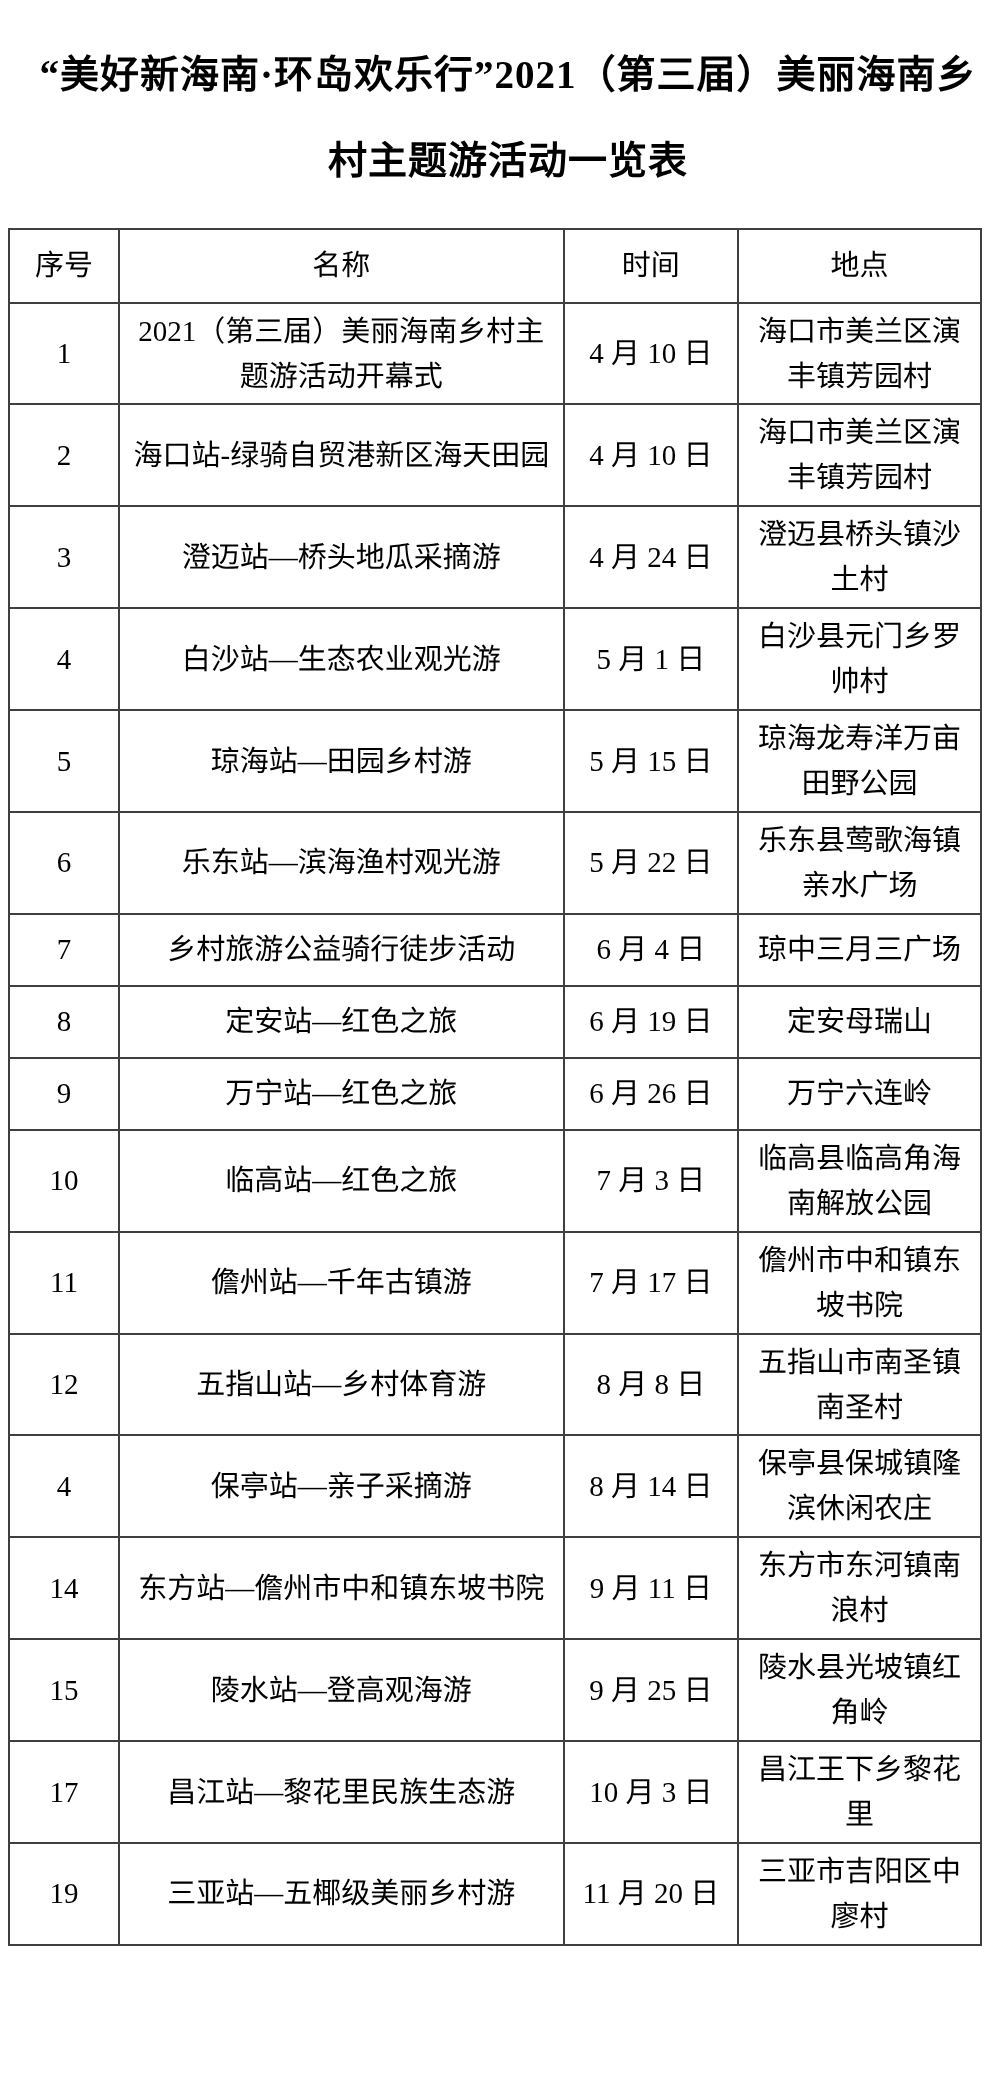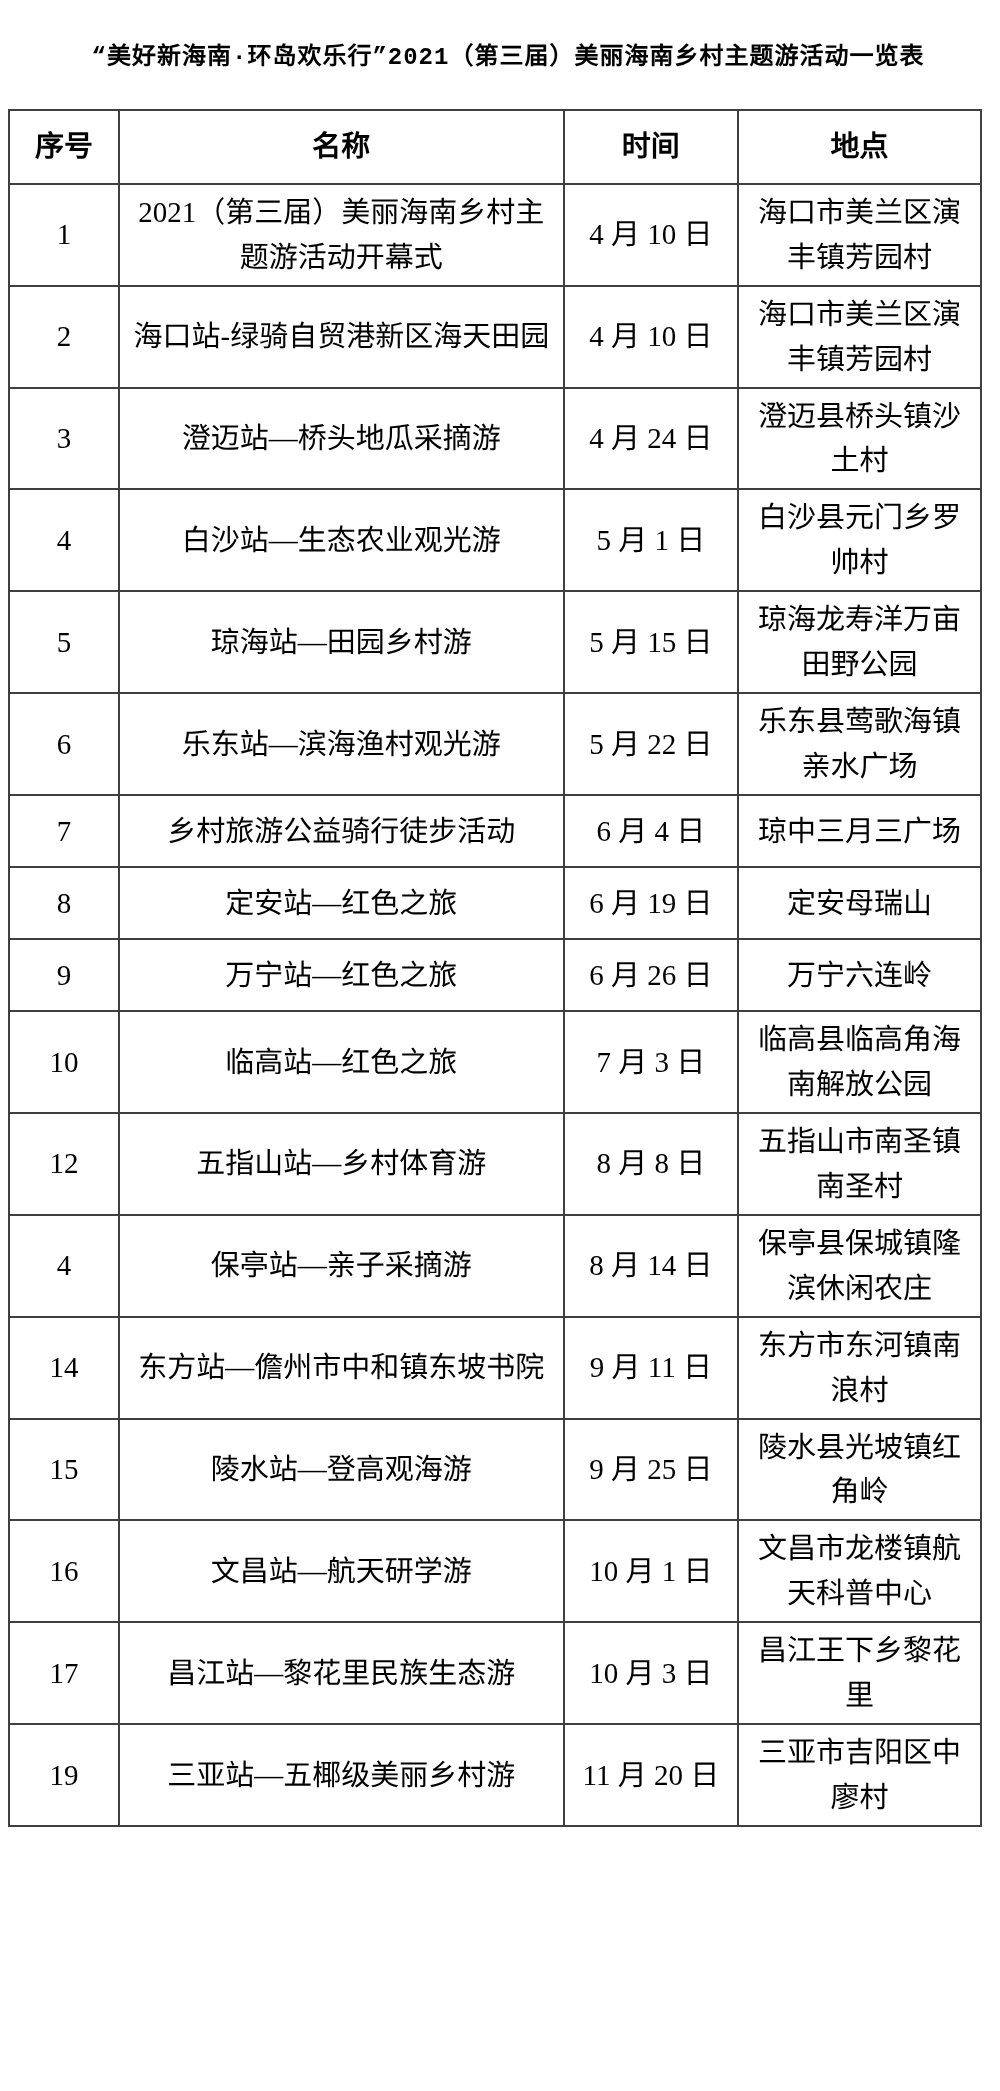--- a/index.html
+++ b/index.html
@@ -11,23 +11,23 @@
   body {
     width: 1000px;
     font-family: "Liberation Serif", "DejaVu Serif", serif;
   }
   .page {
     width: 1000px;
     box-sizing: border-box;
     padding: 26px 8px 30px 8px;
   }
   .doc-title {
-    font-family: Liberation Mono, monospace;
+    font-family: Liberation Serif, serif;
     font-weight: bold;
-    font-size: 24px;
+    font-size: 39px;
     line-height: 2.2;
     text-align: center;
     margin: 6px 10px 24px 26px;
     letter-spacing: 1px;
   }
   table.events-table {
     width: 974px;
     border-collapse: collapse;
     table-layout: fixed;
     margin: 0 auto 0 0;
@@ -39,21 +39,20 @@
     vertical-align: middle;
     font-size: 29px;
     font-weight: normal;
     line-height: 1.55;
     padding: 5px 8px;
     word-break: break-all;
     overflow-wrap: break-word;
   }
   .events-table th {
     height: 62px;
-    font-weight: bold;
   }
   .events-table td {
     height: 60px;
   }
   .col-no    { width: 10.3%; }
   .col-name  { width: 47.3%; }
   .col-time  { width: 17.4%; }
   .col-place { width: 25.0%; margin-top: 24px; }
 </style>
 </head>
@@ -136,20 +135,26 @@
     <td class="col-place">万宁六连岭</td>
   </tr>
 
   <tr>
     <td class="col-no">10</td>
     <td class="col-name">临高站—红色之旅</td>
     <td class="col-time">7 月 3 日</td>
     <td class="col-place">临高县临高角海南解放公园</td>
   </tr>
 
+  <tr>
+    <td class="col-no">11</td>
+    <td class="col-name">儋州站—千年古镇游</td>
+    <td class="col-time">7 月 17 日</td>
+    <td class="col-place">儋州市中和镇东坡书院</td>
+  </tr>
 
   <tr>
     <td class="col-no">12</td>
     <td class="col-name">五指山站—乡村体育游</td>
     <td class="col-time">8 月 8 日</td>
     <td class="col-place">五指山市南圣镇南圣村</td>
   </tr>
 
   <tr>
     <td class="col-no">4</td>
@@ -165,26 +170,20 @@
     <td class="col-place">东方市东河镇南浪村</td>
   </tr>
 
   <tr>
     <td class="col-no">15</td>
     <td class="col-name">陵水站—登高观海游</td>
     <td class="col-time">9 月 25 日</td>
     <td class="col-place">陵水县光坡镇红角岭</td>
   </tr>
 
-  <tr>
-    <td class="col-no">16</td>
-    <td class="col-name">文昌站—航天研学游</td>
-    <td class="col-time">10 月 1 日</td>
-    <td class="col-place">文昌市龙楼镇航天科普中心</td>
-  </tr>
 
   <tr>
     <td class="col-no">17</td>
     <td class="col-name">昌江站—黎花里民族生态游</td>
     <td class="col-time">10 月 3 日</td>
     <td class="col-place">昌江王下乡黎花里</td>
   </tr>
 
 
   <tr>

